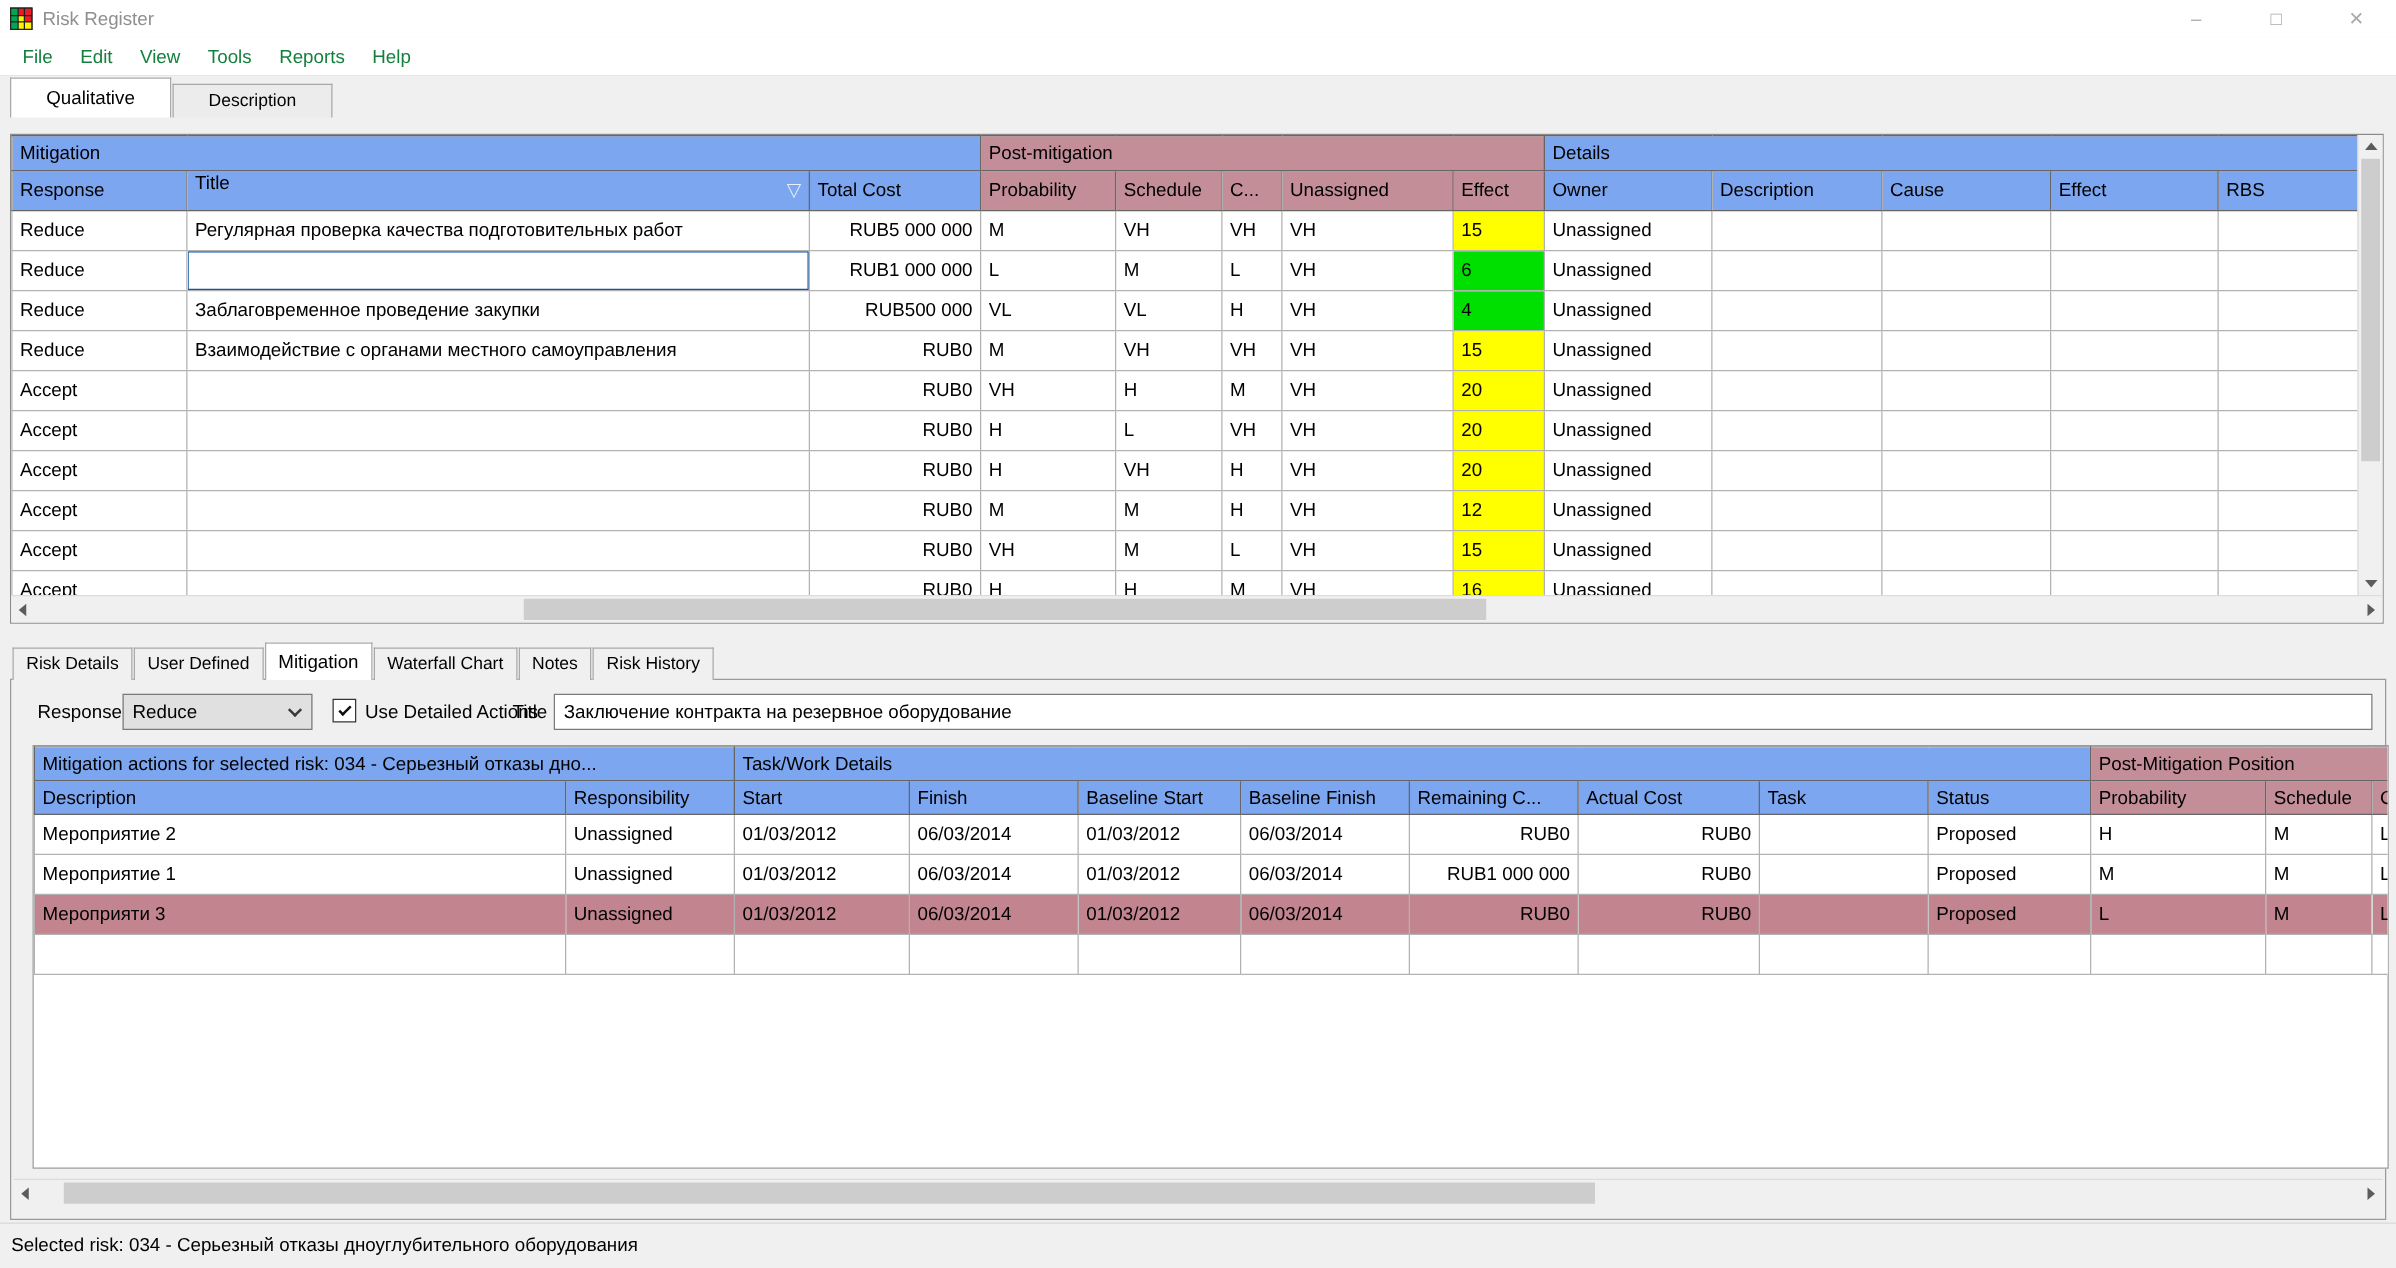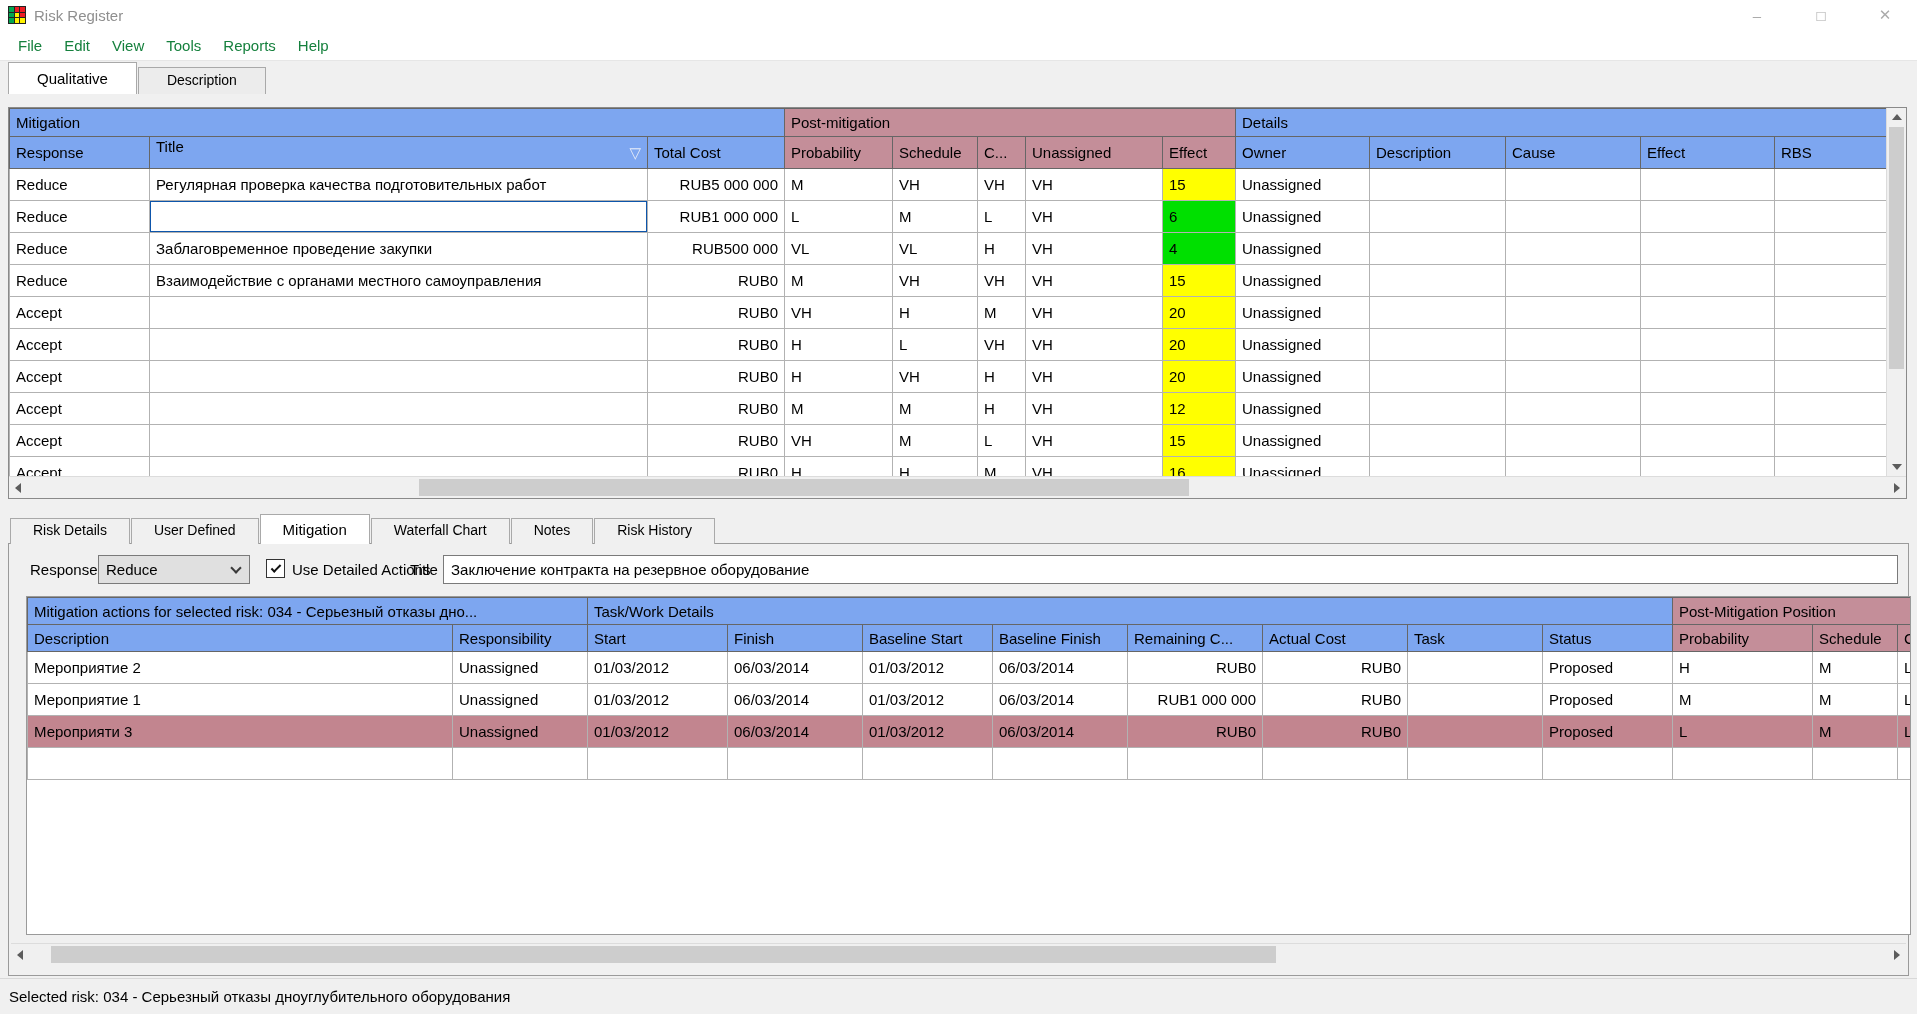--- a/index.html
+++ b/index.html
@@ -51,21 +51,21 @@
   .hscroll{position:relative;width:100%;height:22px;background:#f0f0f0;border-top:1px solid #dcdcdc;}
   .hs-btn{position:absolute;top:0;width:18px;height:21px;display:flex;align-items:center;justify-content:center;}
   .hs-thumb{position:absolute;top:2px;height:17px;background:#cdcdcd;}
   .tri{width:0;height:0;border-style:solid;}
   .tri-up{border-width:0 5px 6px 5px;border-color:transparent transparent #5c5c5c transparent;}
   .tri-down{border-width:6px 5px 0 5px;border-color:#5c5c5c transparent transparent transparent;}
   .tri-left{border-width:5px 6px 5px 0;border-color:transparent #5c5c5c transparent transparent;}
   .tri-right{border-width:5px 0 5px 6px;border-color:transparent transparent transparent #5c5c5c;}
   
   .detail-tabs{position:absolute;left:10px;top:514px;height:30px;display:flex;align-items:flex-end;z-index:2;}
-  .dtab{height:26px;padding:3px 22px;font-size:14px;border:1px solid #a9a9a9;border-bottom:none;
+  .dtab{height:26px;padding:3px 10px;font-size:14px;border:1px solid #a9a9a9;border-bottom:none;
     background:#f0f0f0;margin-right:1px;white-space:nowrap;text-align:center;}
   .dtab.active{height:30px;background:#fff;font-size:15px;padding-top:6px;}
   .detail-page{position:absolute;left:8px;top:543px;width:1901px;height:433px;
     border:1px solid #9a9a9a;background:#f0f0f0;}
   .response-label{position:absolute;left:21px;top:17px;}
   .dropdown{position:absolute;left:89px;top:11px;width:152px;height:29px;background:#e0e0e0;
     border:1px solid #7a7a7a;display:flex;align-items:center;padding-left:7px;}
   .dd-chev{position:absolute;right:9px;top:8px;width:8px;height:8px;border-right:2px solid #3a3a3a;
     border-bottom:2px solid #3a3a3a;transform:rotate(45deg);}
   .checkbox{position:absolute;left:257px;top:15px;width:19px;height:19px;border:1px solid #333;

